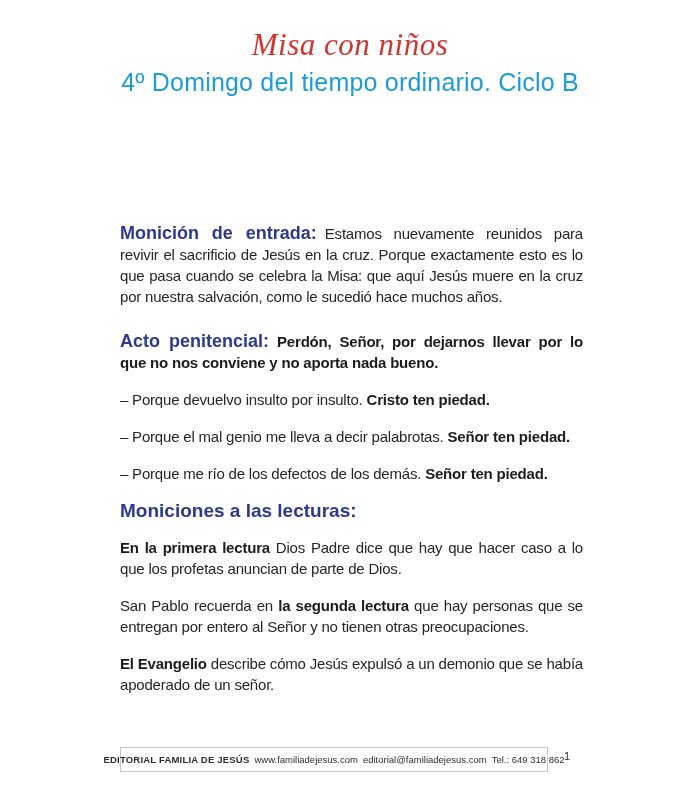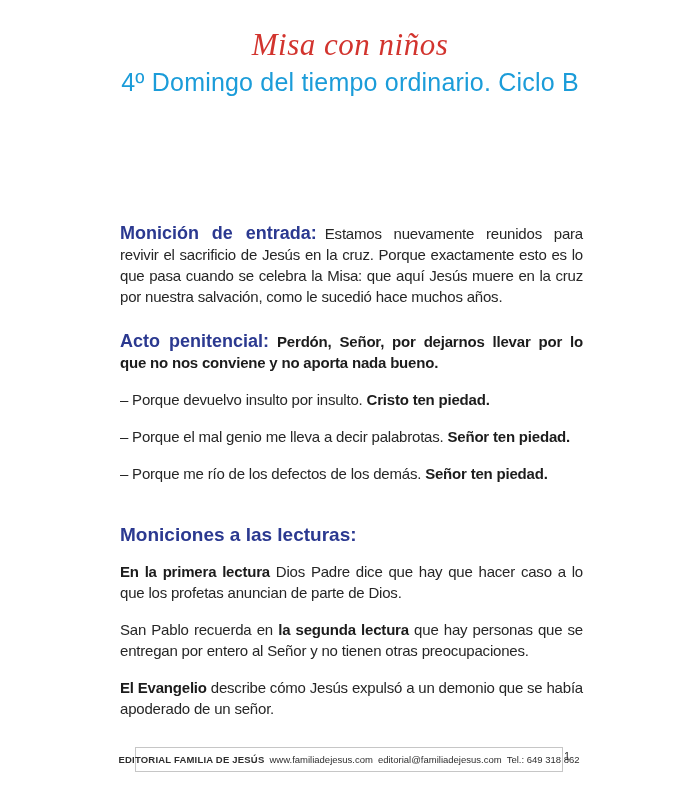--- a/index.html
+++ b/index.html
@@ -57,31 +57,31 @@
     font-weight: bold;
     font-size: 18px;
     letter-spacing: 0;
   }
   .sec-heading.inline {
     margin-right: 8px;
   }
   .sec-heading.block {
     display: block;
     font-size: 19px;
-    margin: 40px 0 12px 0;
+    margin: 16px 0 12px 0;
     text-align: left;
   }
   .gap-before-section { margin-top: 24px !important; }
   .bold { font-weight: bold; color: #1c1c1c; }
   .list-item { margin-bottom: 9px !important; text-align: left !important; }
   .moniciones-para { margin-bottom: 13px !important; }
   
   .footer-box {
     position: absolute;
-    left: 135px;
+    left: 120px;
     top: 747px;
     width: 426px;
     height: 23px;
     border: 1px solid #c6c6c6;
     display: flex;
     align-items: center;
     justify-content: center;
     gap: 5px;
     font-size: 9.5px;
     color: #2e2e2e;

